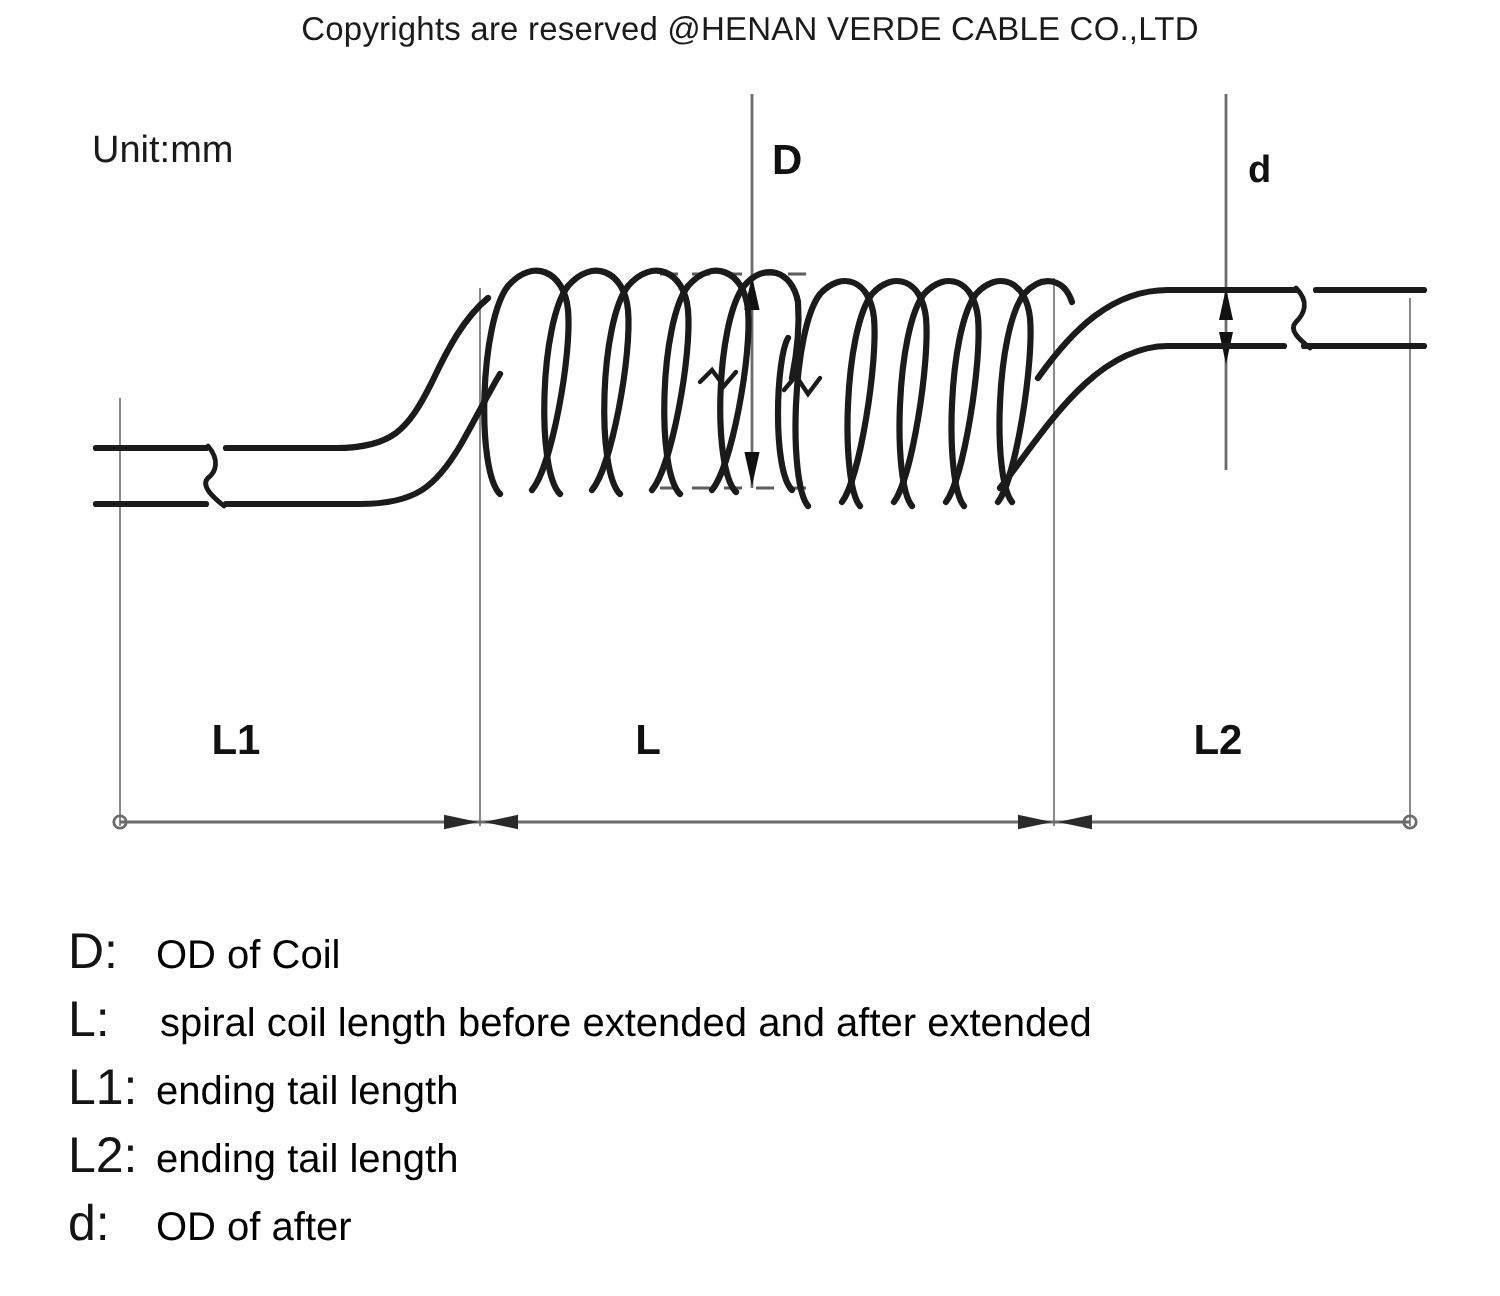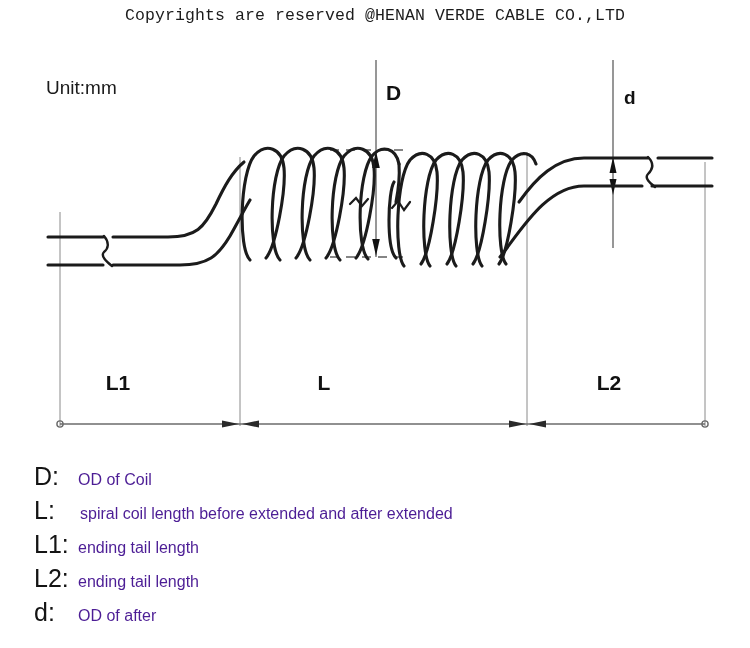--- a/index.html
+++ b/index.html
@@ -25,27 +25,26 @@
   #copyright-header {
     position: absolute;
     left: 0;
     top: 6px;
     width: 750px;
     text-align: center;
     font-size: 16.5px;
     letter-spacing: 0.1px;
     color: #1b1b1b;
     white-space: nowrap;
-    font-family: Liberation Mono, monospace;
   }
   
   #diagram-area {
     position: absolute;
     left: 0;
-    top: 52px;
+    top: 39px;
     width: 750px;
     height: 405px;
   }
   #diagram-svg {
     display: block;
   }
   .unit-note {
     font-family: "Liberation Sans", sans-serif;
     font-size: 19px;
     fill: #1b1b1b;
@@ -75,22 +74,22 @@
     height: 34px;
   }
   .legend-key {
     width: 44px;
     flex: 0 0 44px;
     font-size: 25px;
     color: #141414;
     white-space: nowrap;
   }
   .legend-desc {
-    font-size: 16px;
-    color: #4c1d95;
+    font-size: 20px;
+    color: #000000;
     white-space: nowrap;
   }
   .legend-row.tight .legend-desc {
     padding-left: 2px;
   }
 </style>
 </head>
 <body>
 
 <div id="page">

